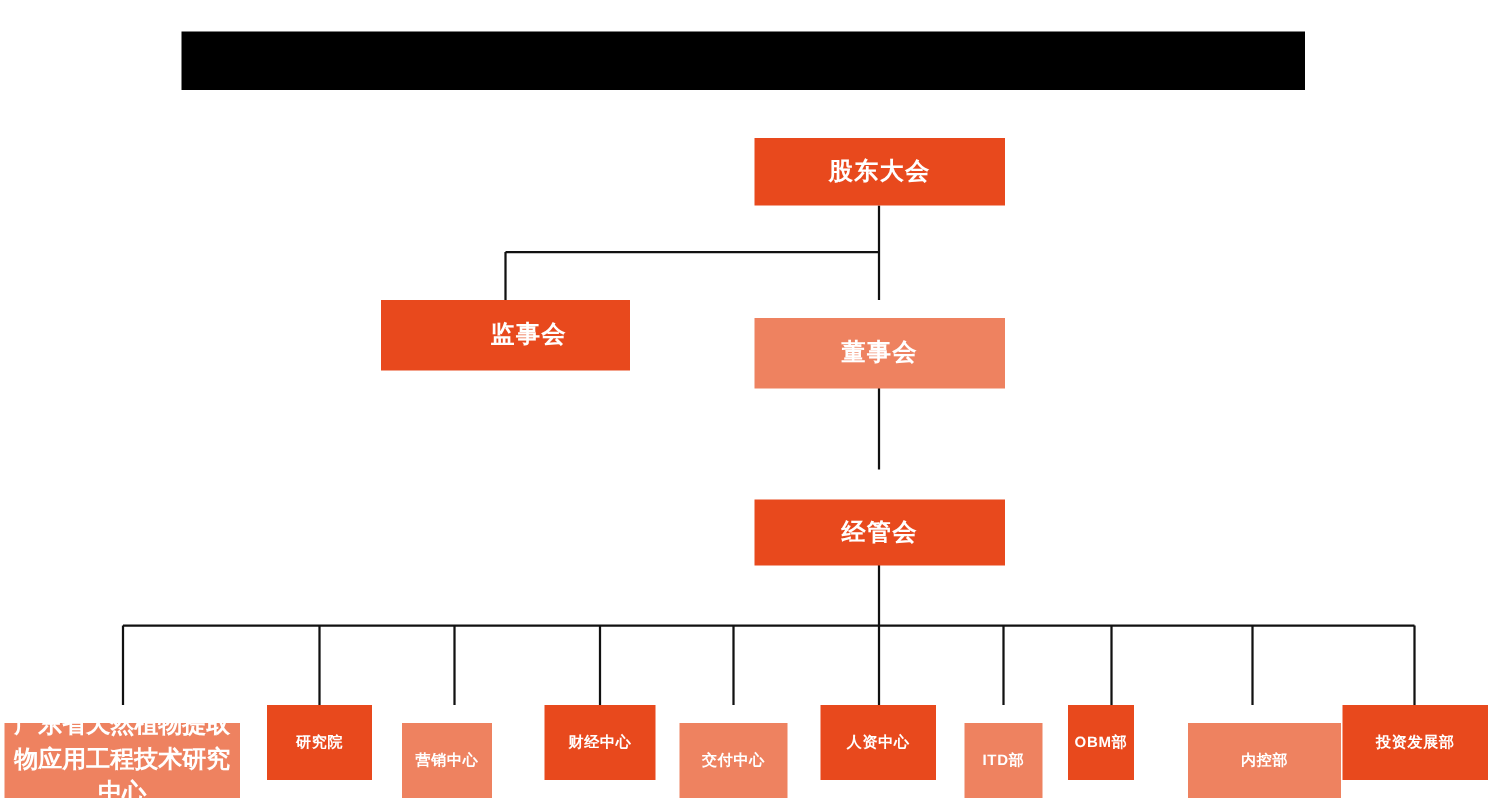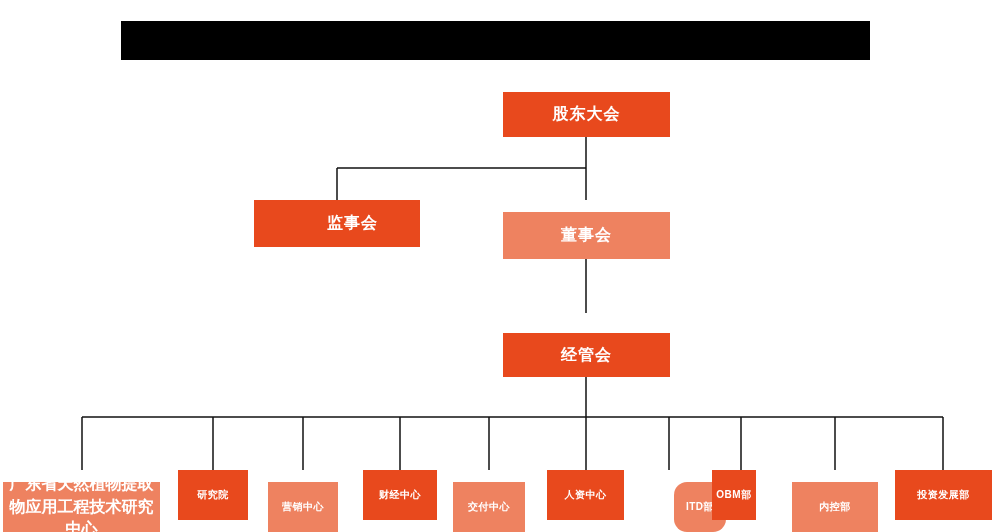--- a/index.html
+++ b/index.html
@@ -44,27 +44,27 @@
   .tone-primary { background: var(--primary, #E8491D); }
   .tone-secondary { background: var(--secondary, #EE8260); margin-top: 12px; }
   .lvl { font-size: 16px; letter-spacing: 1px; }
   .node-shareholders { left: 503px; top: 92px;  width: 167px; height: 45px; }
   .node-supervisory  { left: 254px; top: 200px; width: 166px; height: 47px; padding-left: 31px; }
   .node-board        { left: 503px; top: 200px; width: 167px; height: 47px; }
   .node-management   { left: 503px; top: 313px; width: 167px; height: 44px; margin-top: 20px; }
   .dept { top: 470px; height: 50px; font-size: 10px; letter-spacing: 0.5px; }
   .dept-0 { left: 3px;   width: 157px; font-size: 16px; line-height: 1.4; padding: 2px 4px; letter-spacing: 0; }
   .dept-1 { left: 178px; width: 70px; }
-  .dept-2 { left: 268px; width: 70px; }
+  .dept-2 { left: 268px; width: 60px; }
   .dept-3 { left: 363px; width: 74px; }
   .dept-4 { left: 453px; width: 72px; }
   .dept-5 { left: 547px; width: 77px; text-align: center; }
-  .dept-6 { left: 674px; width: 52px; border-radius: 13px; }
+  .dept-6 { left: 643px; width: 52px; }
   .dept-7 { left: 712px; width: 44px; }
-  .dept-8 { left: 792px; width: 86px; }
+  .dept-8 { left: 792px; width: 102px; }
   .dept-9 { left: 895px; width: 97px; text-align: center; }
   line { stroke: var(--line, #111111); stroke-width: 1.5; }
 </style>
 </head>
 <body>
 
 <div class="stage">
 
   <div class="redacted-bar"></div>
 

